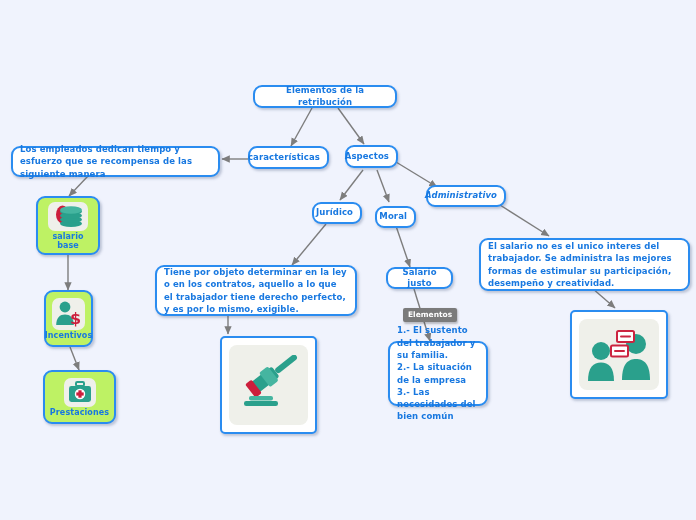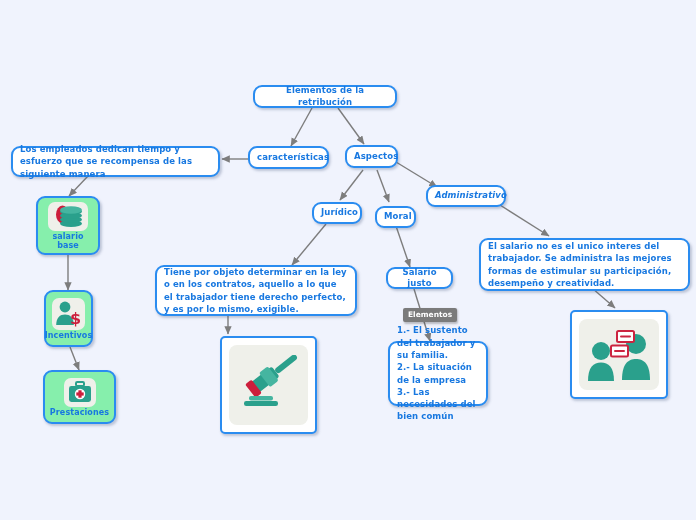--- a/index.html
+++ b/index.html
@@ -35,38 +35,38 @@
     border: 2px solid #2a8cf0;
     border-radius: 9px;
     color: #1878e0;
     font-weight: bold;
     font-size: 8.5px;
     line-height: 1.32;
     letter-spacing: 0.1px;
     box-shadow: 1.5px 2px 2.5px rgba(60,80,120,0.28);
     display: flex;
     align-items: center;
-    justify-content: flex-start;
+    justify-content: flex-end;
     text-align: center;
     padding: 4px 7px;
   }
   .node.para {
     text-align: left;
     justify-content: flex-start;
     line-height: 1.45;
   }
   .node.title {
     font-size: 8.5px;
   }
 
   
   .iconnode {
     position: absolute;
     box-sizing: border-box;
-    background: #86efac;
+    background: #bef264;
     border: 2px solid #2a8cf0;
     border-radius: 9px;
     box-shadow: 1.5px 2px 2.5px rgba(60,80,120,0.28);
     display: flex;
     flex-direction: column;
     align-items: center;
     justify-content: center;
     padding: 4px 3px 3px 3px;
   }
   .iconnode .cap {

